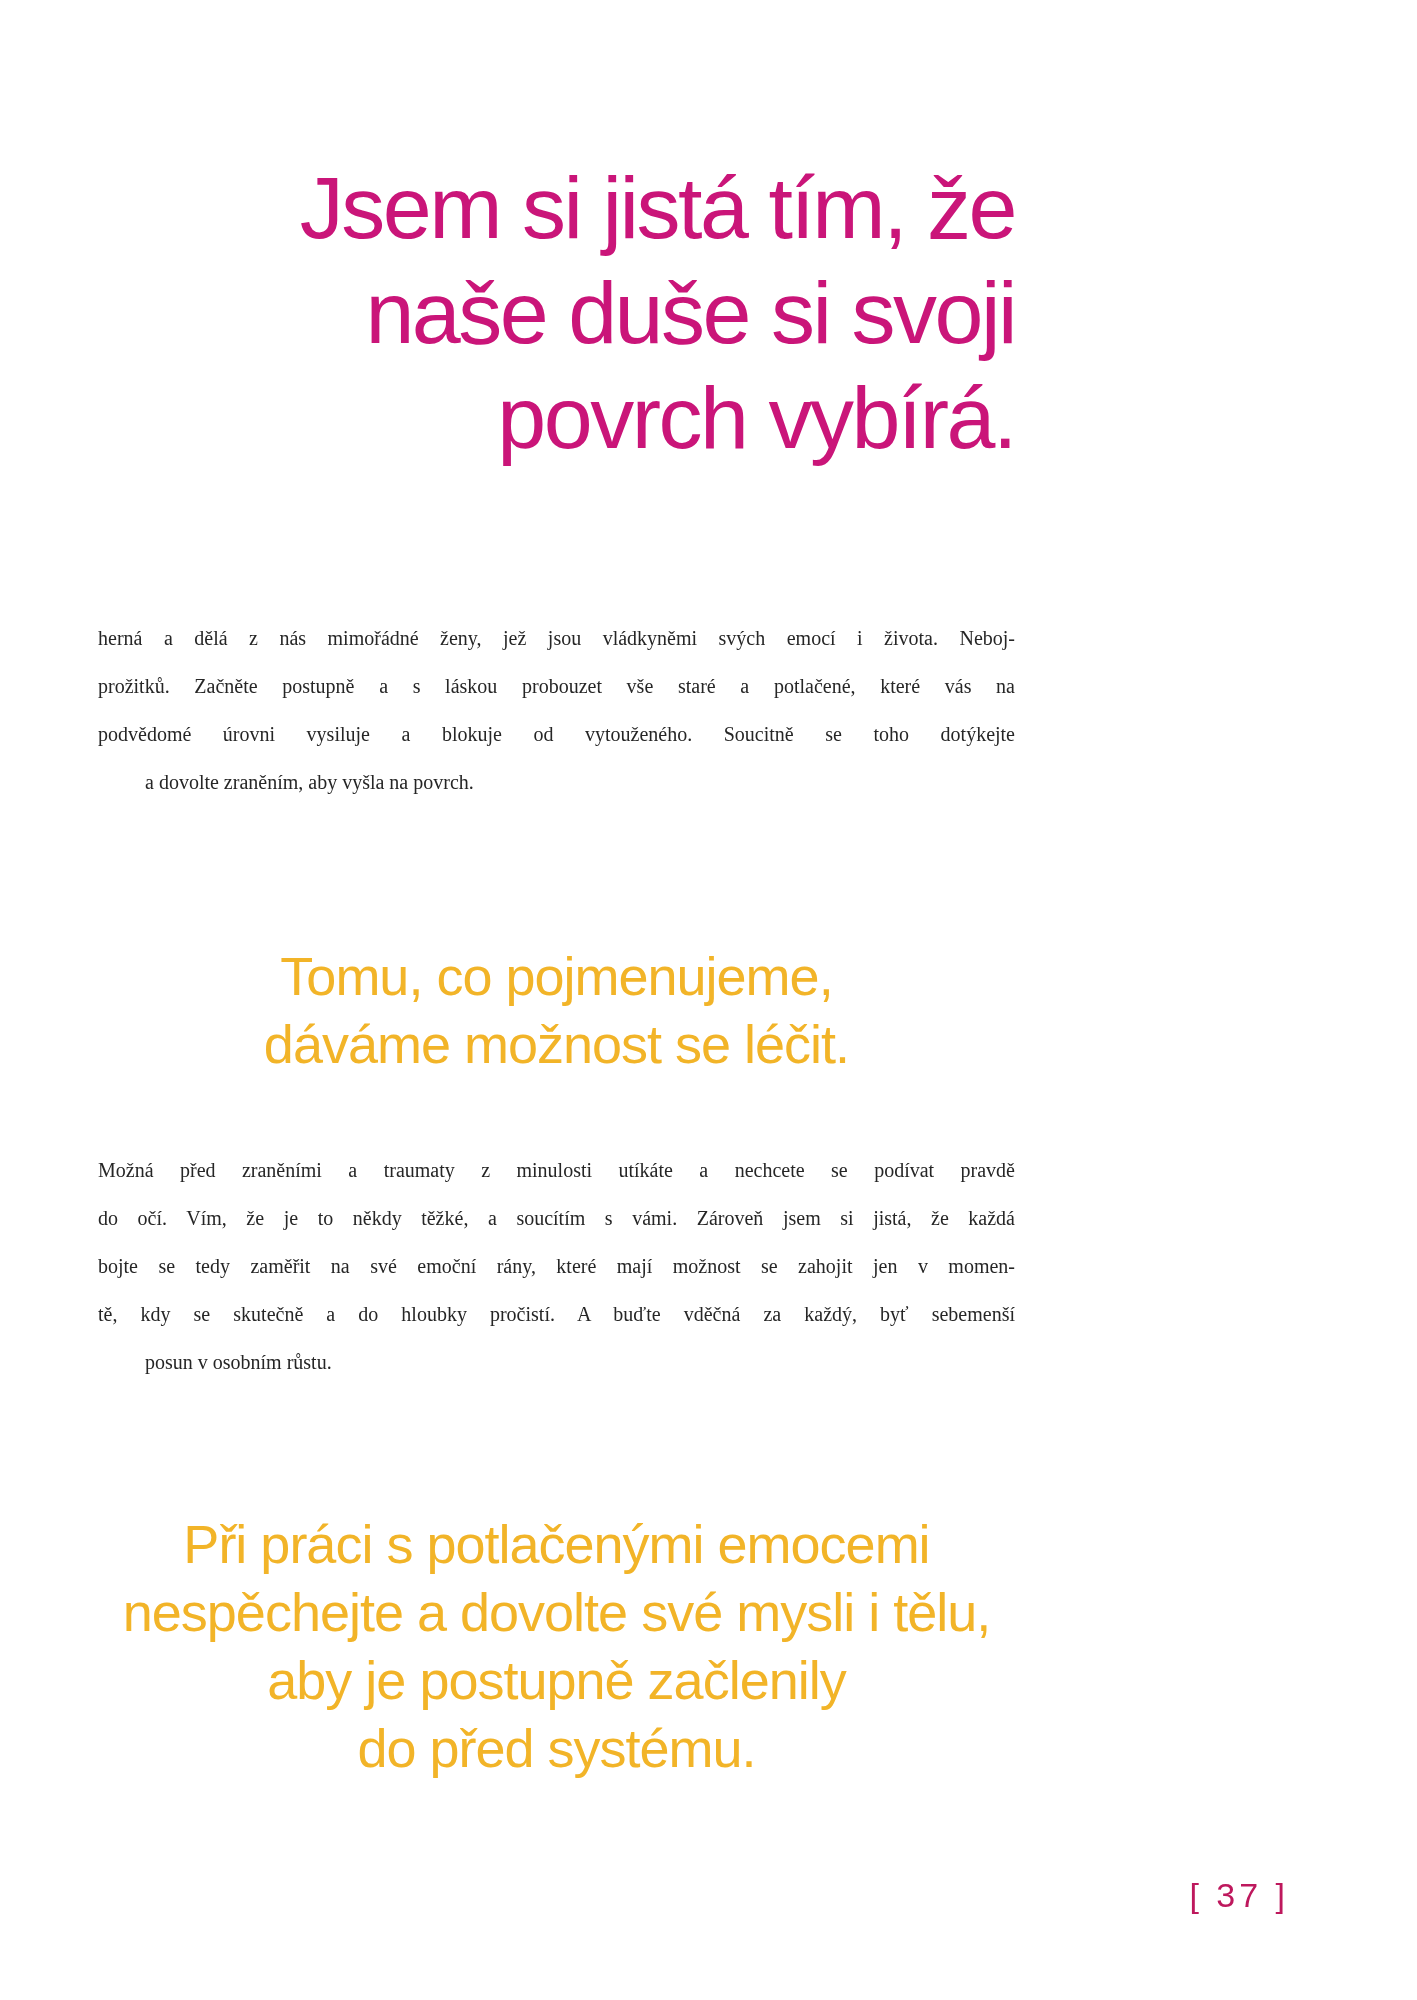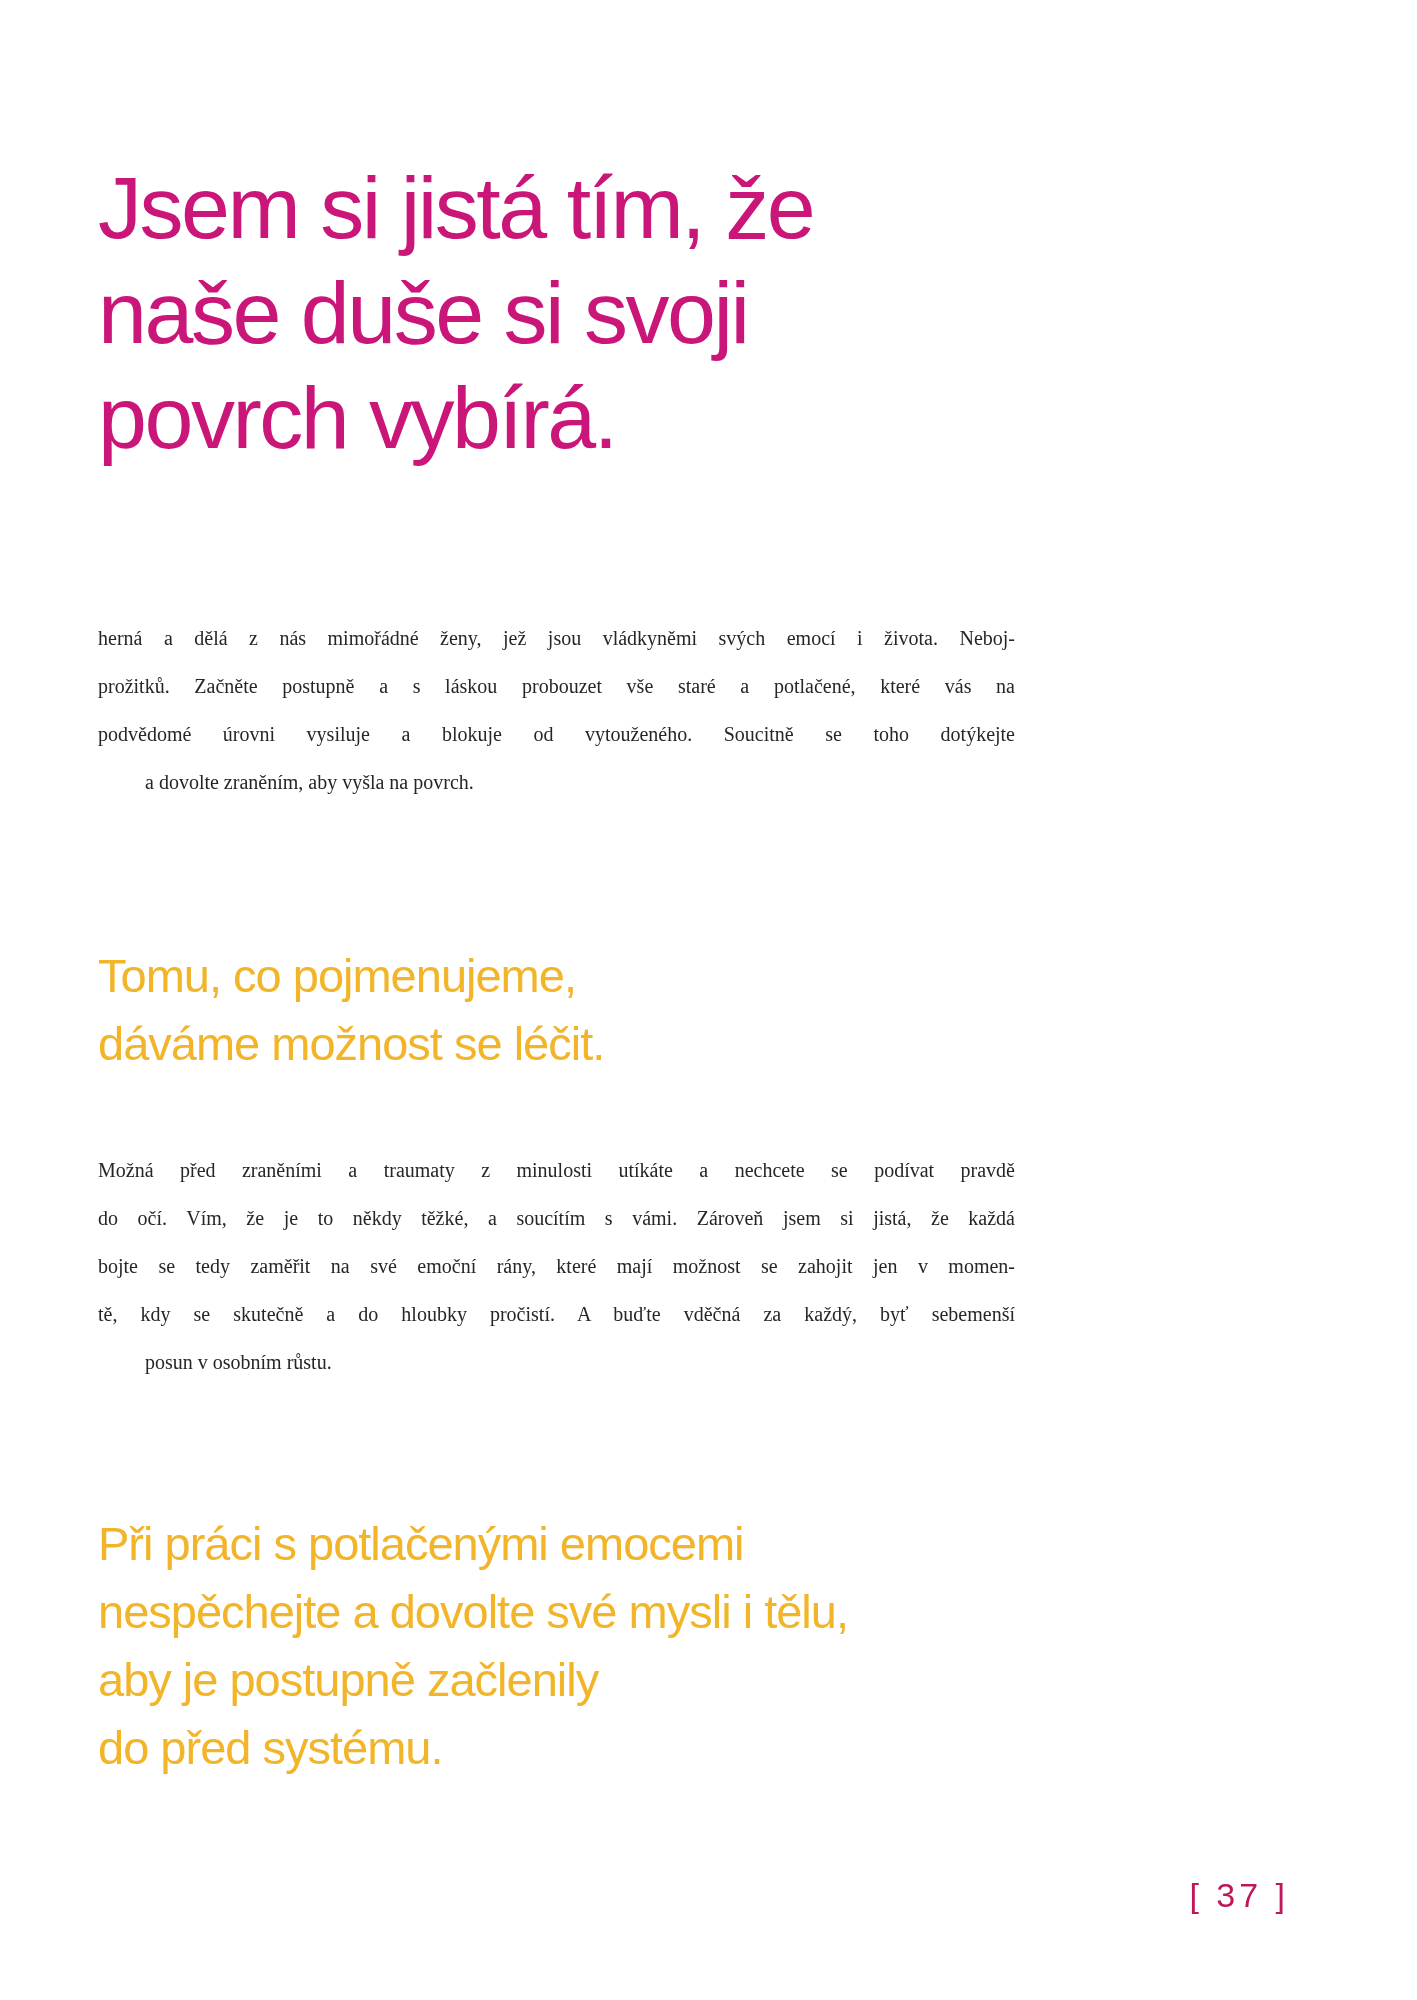--- a/index.html
+++ b/index.html
@@ -15,21 +15,21 @@
     font-family: "Liberation Serif", serif;
   }
   .column {
     position: absolute;
     left: 98px;
     width: 917px;
   }
   
   .title {
     top: 96px;
-    text-align: left;
+    text-align: right;
     font-family: "Liberation Sans", sans-serif;
     font-weight: 300;
     font-size: 88px;
     line-height: 105px;
     letter-spacing: -2.5px;
     color: var(--accent_pink, #ca1579);
   }
   .title .tline { display: block; }
   
   .para {
@@ -42,24 +42,24 @@
     text-align-last: justify;
   }
   .para .bline.last {
     text-align-last: left;
     margin-left: 47px;
   }
   .para1 { top: 614px; }
   .para2 { top: 1146px; }
   
   .quote {
-    text-align: left;
+    text-align: center;
     font-family: "Liberation Sans", sans-serif;
     font-weight: 300;
-    font-size: 47px;
+    font-size: 54px;
     line-height: 68px;
     letter-spacing: -1px;
     color: var(--accent_yellow, #f2b428);
   }
   .quote .qline { display: block; }
   .quote1 { top: 942px; }
   .quote2 { top: 1510px; }
   
   .page-number {
     position: absolute;

